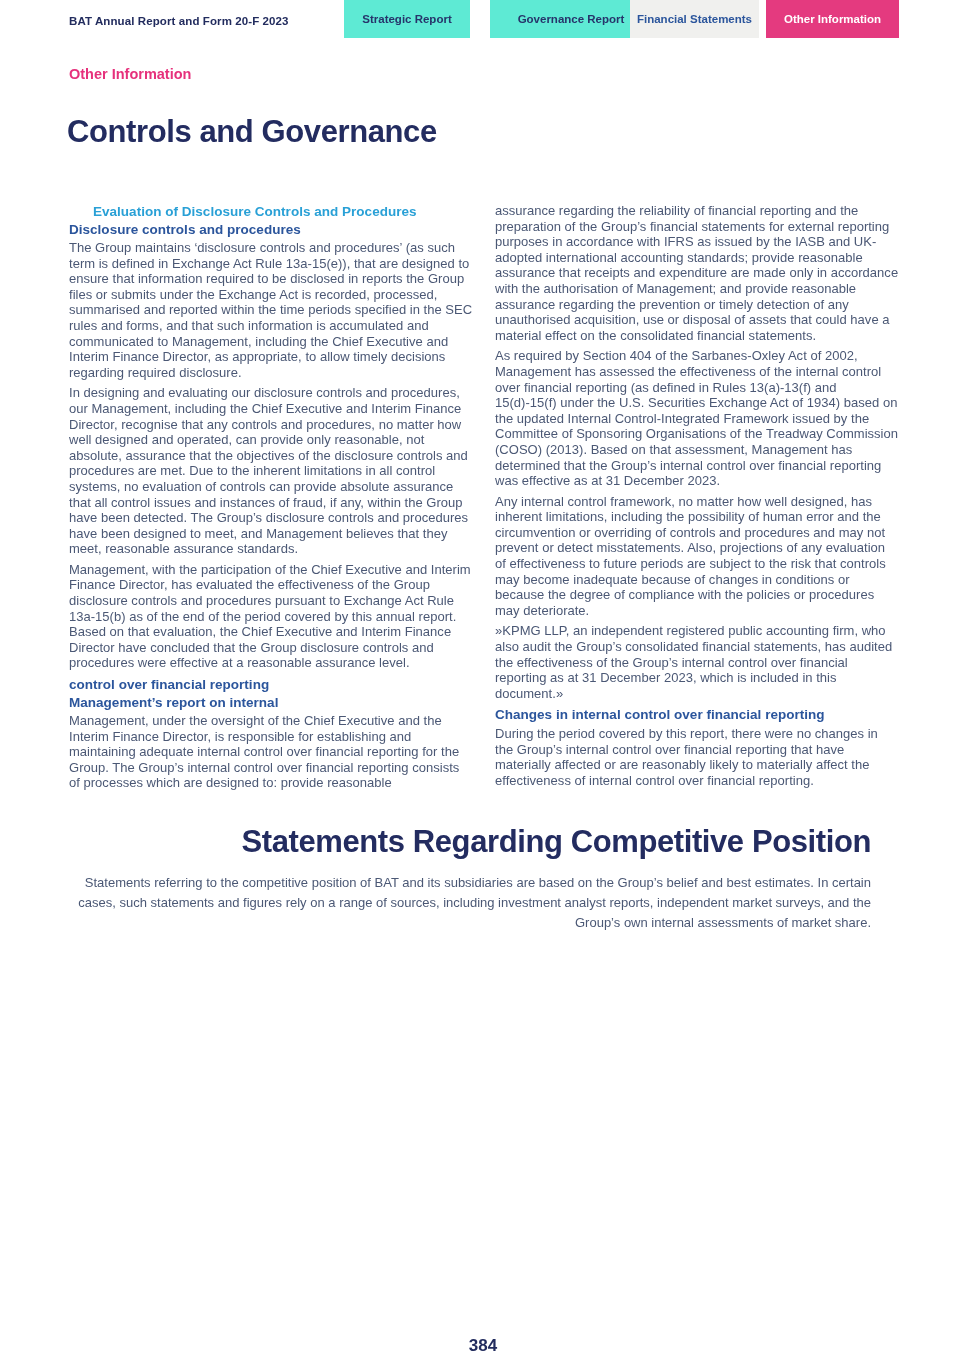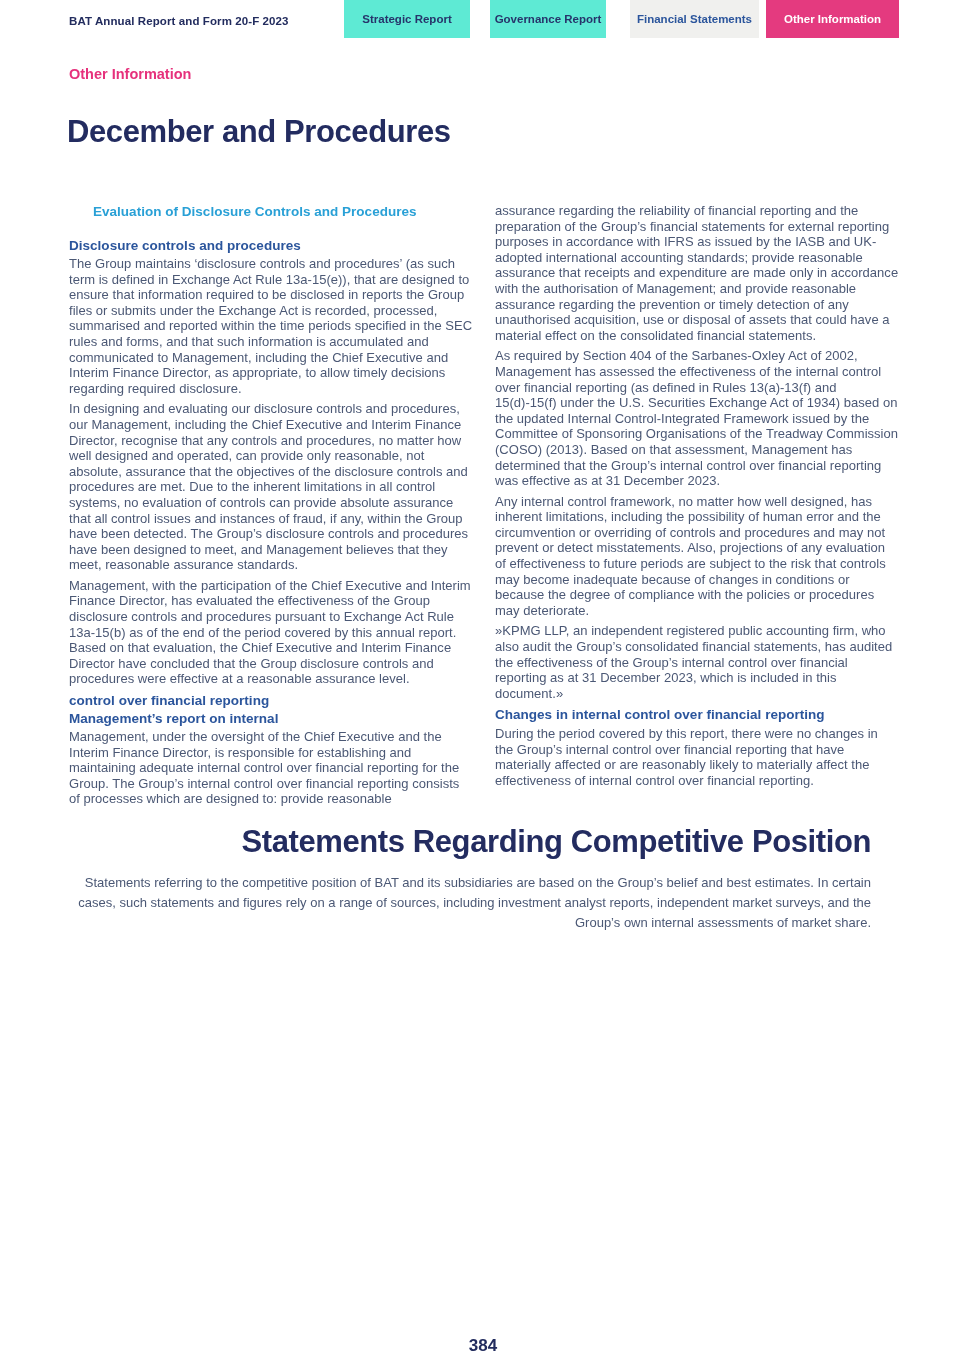--- a/index.html
+++ b/index.html
@@ -5,33 +5,33 @@
   html,body{margin:0;padding:0;background:#ffffff;}
   .page{
     position:relative;width:966px;height:1365px;background:#ffffff;
     font-family:"Liberation Sans",sans-serif;overflow:hidden;margin:0 auto;
   }
   
   .brand{position:absolute;left:69px;top:15px;font-size:11.5px;font-weight:bold;color:#222c5e;letter-spacing:0.1px;}
   .tab{position:absolute;top:0;height:38px;display:flex;align-items:center;justify-content:center;
        font-size:11.5px;font-weight:bold;color:#27356b;background:#5eead4;cursor:pointer;}
   .tab.t1{left:344px;width:126px;}
-  .tab.t2{left:490px;width:116px;}
+  .tab.t2{left:490px;width:130px;padding-left:16px;}
   .tab.t3{left:630px;width:129px;background:#f0f0ee;color:#2b559c;}
   .tab.t4{left:766px;width:133px;background:#e43a7f;color:#ffffff;}
   
   .eyebrow{position:absolute;left:69px;top:66px;font-size:14.5px;font-weight:bold;color:#e6317c;}
   .title{position:absolute;left:67px;top:93px;font-size:31px;font-weight:800;color:#232c60;letter-spacing:-0.4px;}
   
   .columns{position:absolute;left:69px;top:203px;width:830px;display:flex;gap:22px;}
   .col{width:404px;font-size:13px;line-height:15.6px;color:#4b5875;letter-spacing:0.02px;}
   .col p{margin:0 0 5px 0;}
   .h-cyan{font-size:13.5px;font-weight:bold;color:#29a0d6;line-height:17.5px;padding-left:24px;}
   .h-navy{font-size:13.5px;font-weight:bold;color:#2b559c;line-height:17.5px;margin:5px 0 2px 0;}
-  .h-navy.first{margin-top:16px;}
+  .h-navy.first{margin-top:0;}
   
   .statements{position:absolute;left:69px;top:824px;width:802px;text-align:right;}
   .statements .s-title{margin:0;font-size:31px;font-weight:800;color:#232c60;letter-spacing:-0.4px;}
   .statements .s-body{margin:13px 0 0 0;font-size:13px;line-height:20px;color:#4b5875;}
   
   .pagenum{position:absolute;left:0;top:1336px;width:100%;text-align:center;
            font-size:17px;font-weight:bold;color:#222c5e;}
 </style>
 </head>
 <body>
@@ -40,21 +40,21 @@
 
   <div class="brand">BAT Annual Report and Form 20-F 2023</div>
   <nav>
     <div class="tab t1">Strategic Report</div>
     <div class="tab t2">Governance Report</div>
     <div class="tab t3">Financial Statements</div>
     <div class="tab t4">Other Information</div>
   </nav>
 
   <div class="eyebrow">Other Information</div>
-  <h1 class="title">December and Procedures</h1>
+  <h1 class="title">Controls and Governance</h1>
 
   <div class="columns">
     <div class="col">
       <div class="h-cyan">Evaluation of Disclosure Controls and Procedures</div>
       <div class="h-navy first">Disclosure controls and procedures</div>
       <p>The Group maintains ‘disclosure controls and procedures’ (as such term is defined in Exchange Act Rule 13a-15(e)), that are designed to ensure that information required to be disclosed in reports the Group files or submits under the Exchange Act is recorded, processed, summarised and reported within the time periods specified in the SEC rules and forms, and that such information is accumulated and communicated to Management, including the Chief Executive and Interim Finance Director, as appropriate, to allow timely decisions regarding required disclosure.</p>
       <p>In designing and evaluating our disclosure controls and procedures, our Management, including the Chief Executive and Interim Finance Director, recognise that any controls and procedures, no matter how well designed and operated, can provide only reasonable, not absolute, assurance that the objectives of the disclosure controls and procedures are met. Due to the inherent limitations in all control systems, no evaluation of controls can provide absolute assurance that all control issues and instances of fraud, if any, within the Group have been detected. The Group’s disclosure controls and procedures have been designed to meet, and Management believes that they meet, reasonable assurance standards.</p>
       <p>Management, with the participation of the Chief Executive and Interim Finance Director, has evaluated the effectiveness of the Group disclosure controls and procedures pursuant to Exchange Act Rule 13a-15(b) as of the end of the period covered by this annual report. Based on that evaluation, the Chief Executive and Interim Finance Director have concluded that the Group disclosure controls and procedures were effective at a reasonable assurance level.</p>
       <div class="h-navy">
         <div>control over financial reporting</div>

